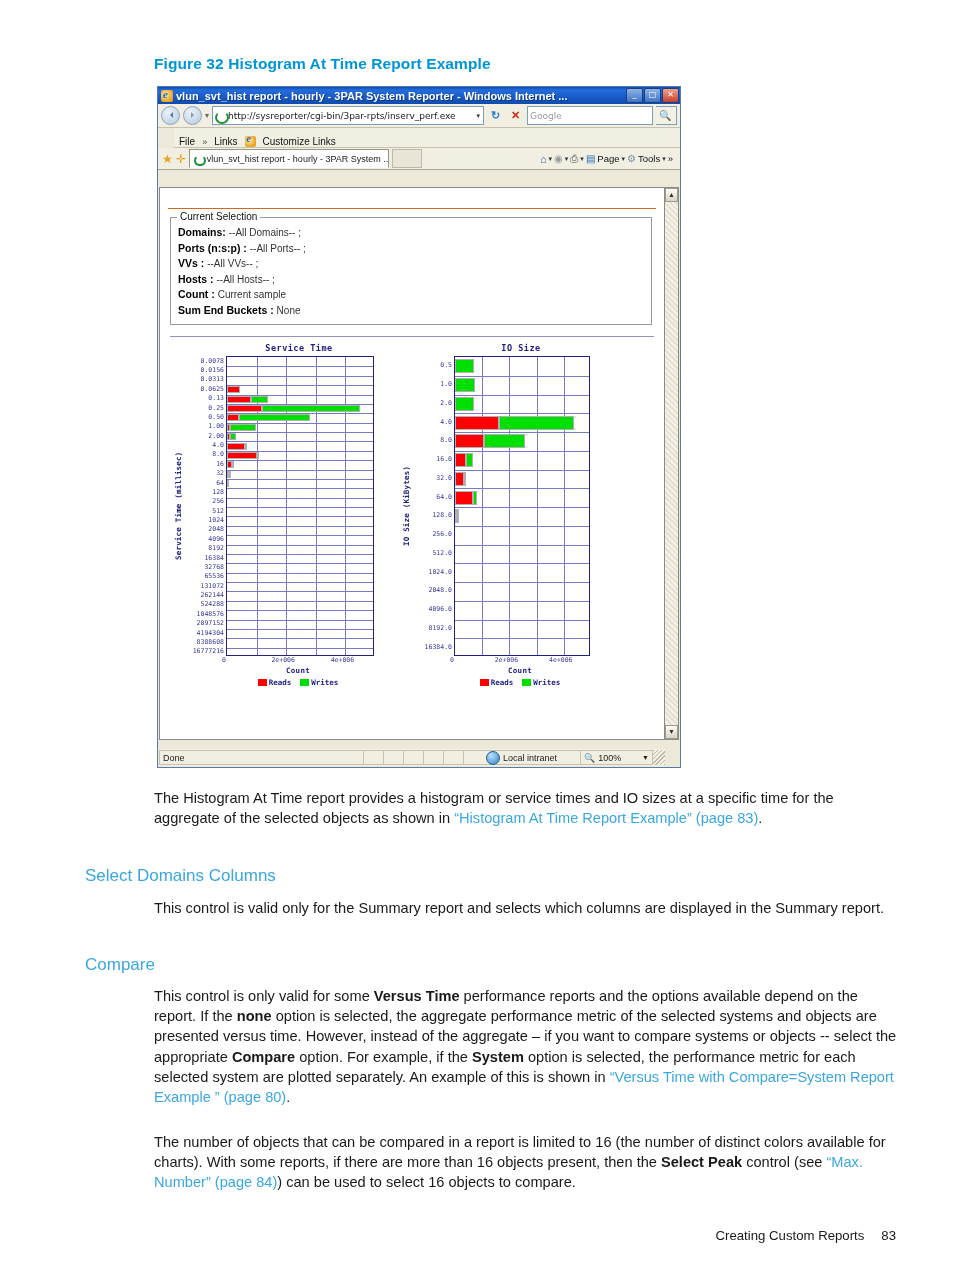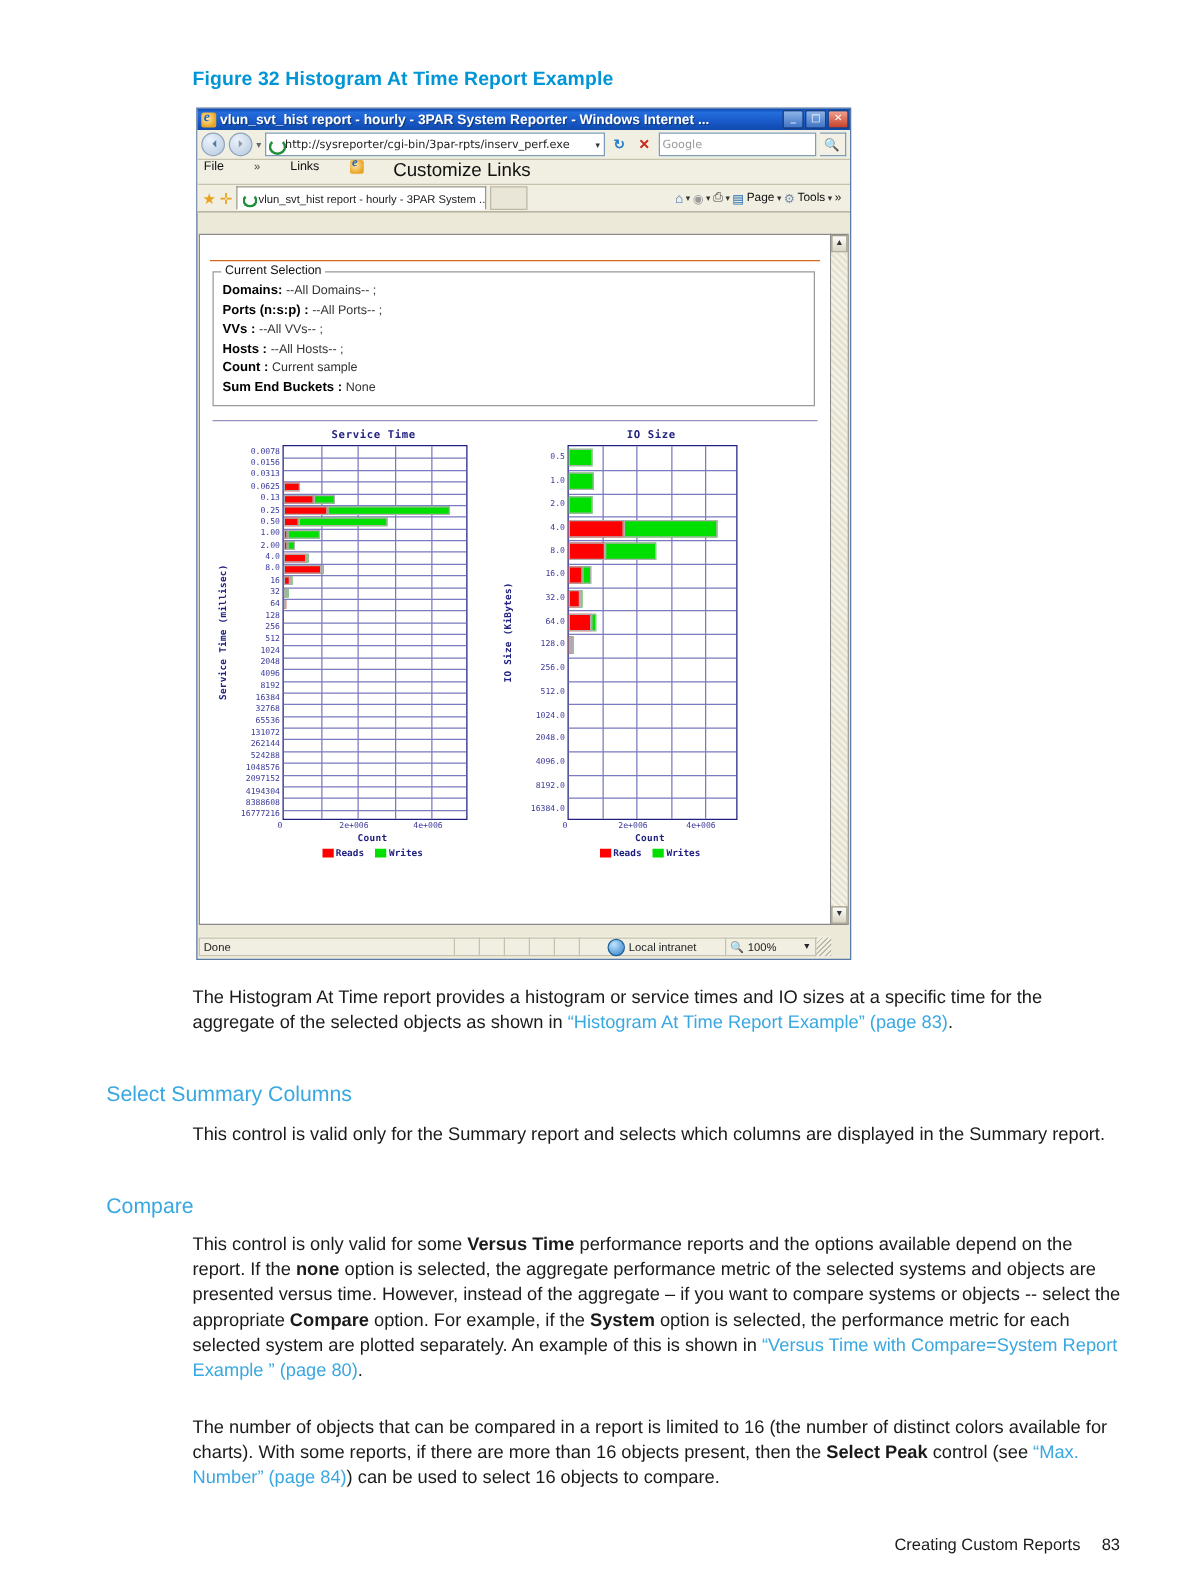--- a/index.html
+++ b/index.html
@@ -32,21 +32,21 @@
   .addrbox .favicon:after{content:"";position:absolute;left:0;top:1px;width:10px;height:9px;border:2px solid #1f8f3a;border-radius:50%;border-right-color:#1f8f3a;border-top-color:transparent;}
   .addrbox .url{font-size:9px;color:#222;white-space:nowrap;overflow:hidden;flex:1;font-family:"DejaVu Sans",sans-serif;}
   .addrbox .caret{font-size:7px;color:#333;padding:0 2px;flex:none;}
   .navicon{width:17px;height:17px;flex:none;display:flex;align-items:center;justify-content:center;font-size:11px;font-weight:bold;}
   .navicon.refresh{color:#2a7fc9;}
   .navicon.stop{color:#cc2b1d;}
   .searchbox{width:120px;height:17px;background:#fff;border:1px solid #7f9db9;display:flex;align-items:center;padding:0 2px;flex:none;}
   .searchbox .sq{font-size:9px;color:#9a9a9a;flex:1;font-family:"DejaVu Sans",sans-serif;}
   .searchbtn{width:20px;height:17px;display:flex;align-items:center;justify-content:center;border:1px solid #7f9db9;border-left:none;background:#f3f1e6;flex:none;font-size:10px;color:#2a5fa8;}
 
-  .menubar{height:19px;background:#f1efe2;border-bottom:1px solid #c6c2ae;display:flex;align-items:flex-start;padding:0 5px;gap:24px;font-size:10px;color:#111;}
+  .menubar{height:19px;background:#f1efe2;border-bottom:1px solid #c6c2ae;display:flex;align-items:flex-end;padding:0 5px;gap:7px;font-size:10px;color:#111;margin-left:16px;}
   .menubar .chev{font-size:9px;color:#444;}
   .menubar .lnkicon{width:11px;height:11px;border-radius:2px;background:radial-gradient(circle at 40% 40%,#ffe9a8,#e8a321 70%);position:relative;}
   .menubar .lnkicon:after{content:"e";position:absolute;left:2px;top:-3px;font-size:10px;font-style:italic;font-weight:bold;color:#1f62c2;font-family:"Liberation Serif",serif;}
 
   .tabbar{height:21px;background:#f1efe2;border-bottom:1px solid #a7a391;display:flex;align-items:center;padding:0 4px;gap:3px;}
   .star{font-size:12px;color:#e8a321;flex:none;}
   .star.plus{color:#e8a321;position:relative;}
   .tab{height:17px;background:#fff;border:1px solid #9a9686;border-bottom-color:#fff;display:flex;align-items:center;padding:0 4px;gap:3px;font-size:9px;color:#222;white-space:nowrap;max-width:190px;overflow:hidden;}
   .tab .tabicon{width:10px;height:10px;flex:none;border-radius:50%;position:relative;}
   .tab .tabicon:after{content:"";position:absolute;left:0;top:1px;width:8px;height:7px;border:2px solid #1f8f3a;border-radius:50%;border-top-color:transparent;}
@@ -155,21 +155,21 @@
         <span class="sq">Google</span>
       </span>
       <span class="searchbtn">🔍</span>
     </div>
 
     <div class="menubar">
       <span>File</span>
       <span class="chev">»</span>
       <span>Links</span>
       <span class="lnkicon"></span>
-      <span style="font-size:15px;">Customize Links</span>
+      <span style="font-size:10px;">Customize Links</span>
     </div>
 
     <div class="tabbar">
       <span class="star">★</span>
       <span class="star plus">✛</span>
       <span class="tab">
         <span class="tabicon"></span>
         <span>vlun_svt_hist report - hourly - 3PAR System ...</span>
       </span>
       <span class="tabblank"></span>
@@ -479,21 +479,21 @@
       </div>
       <div class="grip"></div>
     </div>
 
   </div>
 
   <div class="body-text" style="left:154px;top:788px;width:745px;">
     <span>The Histogram At Time report provides a histogram or service times and IO sizes at a specific time for the aggregate of the selected objects as shown in </span><span class="lnk">“Histogram At Time Report Example” (page 83)</span><span>.</span>
   </div>
 
-  <h2 class="sec" style="top:866px;">Select Summary Columns</h2>
+  <h2 class="sec" style="top:866px;">Select Domains Columns</h2>
 
   <div class="body-text" style="left:154px;top:898px;width:745px;">This control is valid only for the Summary report and selects which columns are displayed in the Summary report.</div>
 
   <h2 class="sec" style="top:955px;">Compare</h2>
 
   <div class="body-text" style="left:154px;top:986px;width:748px;">
     <span>This control is only valid for some </span><b>Versus Time</b><span> performance reports and the options available depend on the report. If the </span><b>none</b><span> option is selected, the aggregate performance metric of the selected systems and objects are presented versus time. However, instead of the aggregate – if you want to compare systems or objects -- select the appropriate </span><b>Compare</b><span> option. For example, if the </span><b>System</b><span> option is selected, the performance metric for each selected system are plotted separately. An example of this is shown in </span><span class="lnk">“Versus Time with Compare=System Report Example ” (page 80)</span><span>.</span>
   </div>
 
   <div class="body-text" style="left:154px;top:1132px;width:748px;">

